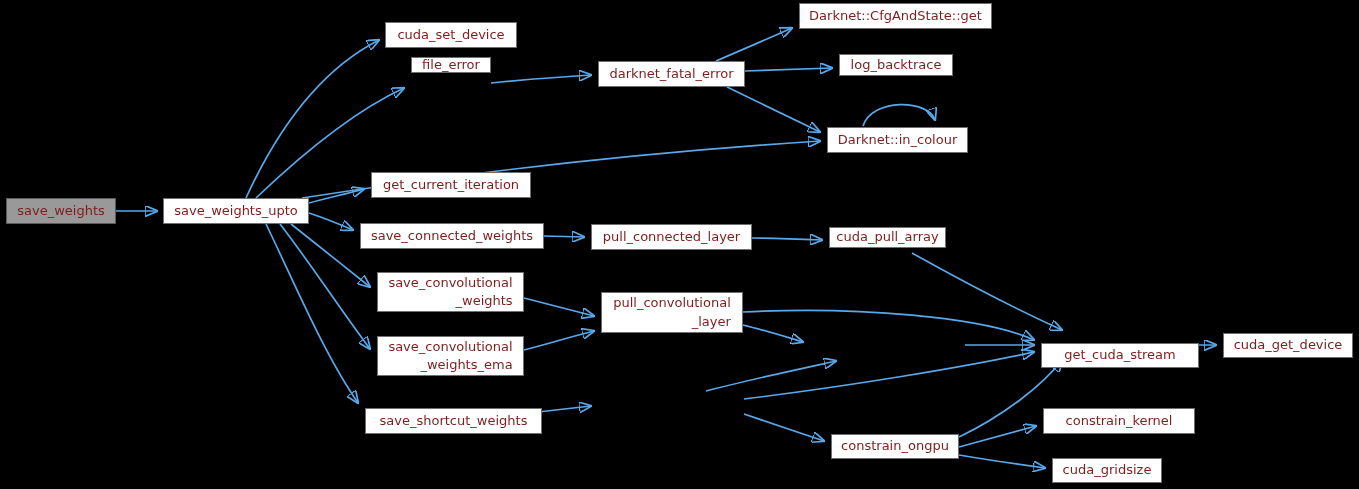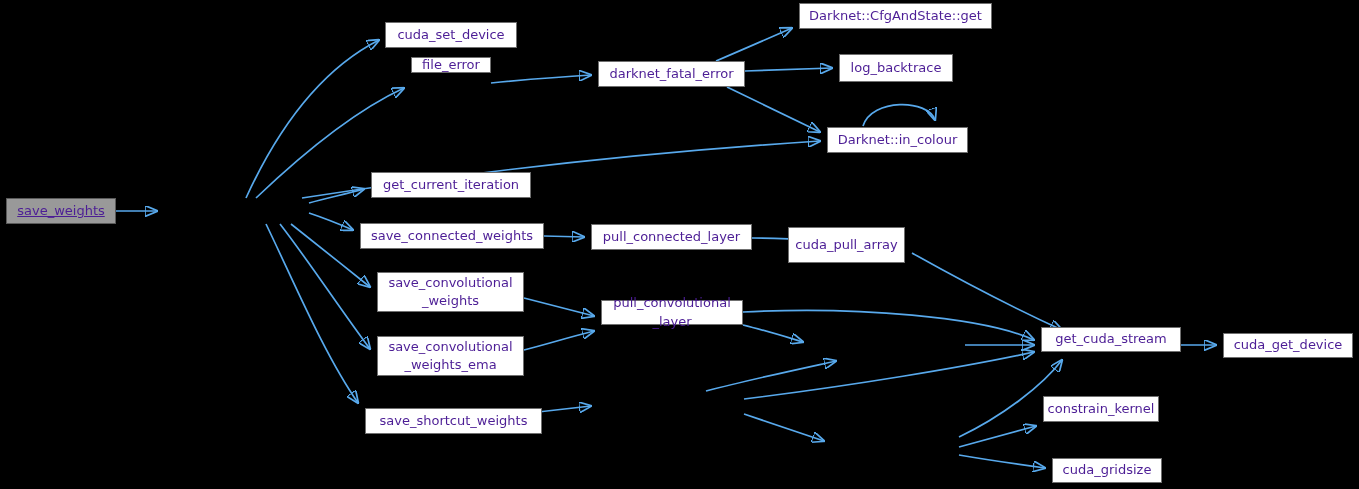--- a/index.html
+++ b/index.html
@@ -11,32 +11,31 @@
     overflow:hidden;
   }
   .edges{position:absolute;left:0;top:0;width:1359px;height:489px;}
   .edges path{stroke:#58a9ec;stroke-width:1.7;fill:none;}
   .node{
     position:absolute;
     box-sizing:border-box;
     display:flex;align-items:center;justify-content:center;
     background:#ffffff;
     border:1px solid #6f6f6f;
-    color:#4c1d95;
+    color:#7f1d1d;
     font-size:13px;
     line-height:1.4;
-    text-align:center;
+    text-align:right;
     white-space:pre-line;
     cursor:pointer;
   }
   .node.current{
     background:#999999;
     border-color:#5a5a5a;
     cursor:default;
-    text-decoration:underline;
   }
 </style>
 </head>
 <body>
 
 <div class="canvas">
 
   <svg class="edges" viewBox="0 0 1359 489" xmlns="http://www.w3.org/2000/svg">
     <defs>
       <marker id="ah" markerUnits="userSpaceOnUse" markerWidth="13" markerHeight="11" refX="12" refY="5.5" orient="auto-start-reverse">
@@ -69,35 +68,37 @@
     <path marker-end="url(#ah)" d="M538,412 C556,410 573,408 591,406"></path>
     <path marker-end="url(#ah)" d="M706,391 C748,380 795,370 836,361"></path>
     <path marker-end="url(#ah)" d="M744,399 C850,386 965,367 1034,352"></path>
     <path marker-end="url(#ah)" d="M744,414 C771,423 798,432 824,441"></path>
     <path marker-end="url(#ah)" d="M959,437 C1003,416 1043,385 1062,360"></path>
     <path marker-end="url(#ah)" d="M959,447 C985,440 1011,433 1036,426"></path>
     <path marker-end="url(#ah)" d="M959,455 C988,460 1016,464 1045,468"></path>
   </svg>
 
   <div class="node current" style="left:6px;top:198px;width:110px;height:26px">save_weights</div>
+  <div class="node" style="left:163px;top:198px;width:146px;height:26px">save_weights_upto</div>
   <div class="node" style="left:385px;top:22px;width:132px;height:26px">cuda_set_device</div>
   <div class="node" style="left:411px;top:57px;width:80px;height:16px">file_error</div>
   <div class="node" style="left:598px;top:61px;width:147px;height:26px">darknet_fatal_error</div>
   <div class="node" style="left:799px;top:3px;width:193px;height:26px">Darknet::CfgAndState::get</div>
-  <div class="node" style="left:839px;top:54px;width:114px;height:28px">log_backtrace</div>
+  <div class="node" style="left:839px;top:54px;width:114px;height:22px">log_backtrace</div>
   <div class="node" style="left:827px;top:127px;width:141px;height:26px">Darknet::in_colour</div>
   <div class="node" style="left:371px;top:172px;width:160px;height:26px">get_current_iteration</div>
   <div class="node" style="left:360px;top:223px;width:184px;height:26px">save_connected_weights</div>
   <div class="node" style="left:591px;top:224px;width:161px;height:26px">pull_connected_layer</div>
-  <div class="node" style="left:788px;top:227px;width:117px;height:36px">cuda_pull_array</div>
+  <div class="node" style="left:829px;top:227px;width:117px;height:21px">cuda_pull_array</div>
   <div class="node" style="left:377px;top:272px;width:147px;height:40px">save_convolutional
 _weights</div>
-  <div class="node" style="left:601px;top:300px;width:142px;height:25px">pull_convolutional
+  <div class="node" style="left:601px;top:292px;width:142px;height:41px">pull_convolutional
 _layer</div>
   <div class="node" style="left:377px;top:336px;width:147px;height:40px">save_convolutional
 _weights_ema</div>
-  <div class="node" style="left:1041px;top:327px;width:140px;height:25px">get_cuda_stream</div>
+  <div class="node" style="left:1041px;top:343px;width:158px;height:25px">get_cuda_stream</div>
   <div class="node" style="left:1223px;top:333px;width:130px;height:25px">cuda_get_device</div>
   <div class="node" style="left:365px;top:408px;width:177px;height:26px">save_shortcut_weights</div>
-  <div class="node" style="left:1043px;top:396px;width:116px;height:26px">constrain_kernel</div>
+  <div class="node" style="left:831px;top:434px;width:128px;height:25px">constrain_ongpu</div>
+  <div class="node" style="left:1043px;top:408px;width:152px;height:26px">constrain_kernel</div>
   <div class="node" style="left:1052px;top:458px;width:110px;height:25px">cuda_gridsize</div>
 
 </div>
 
 </body></html>

